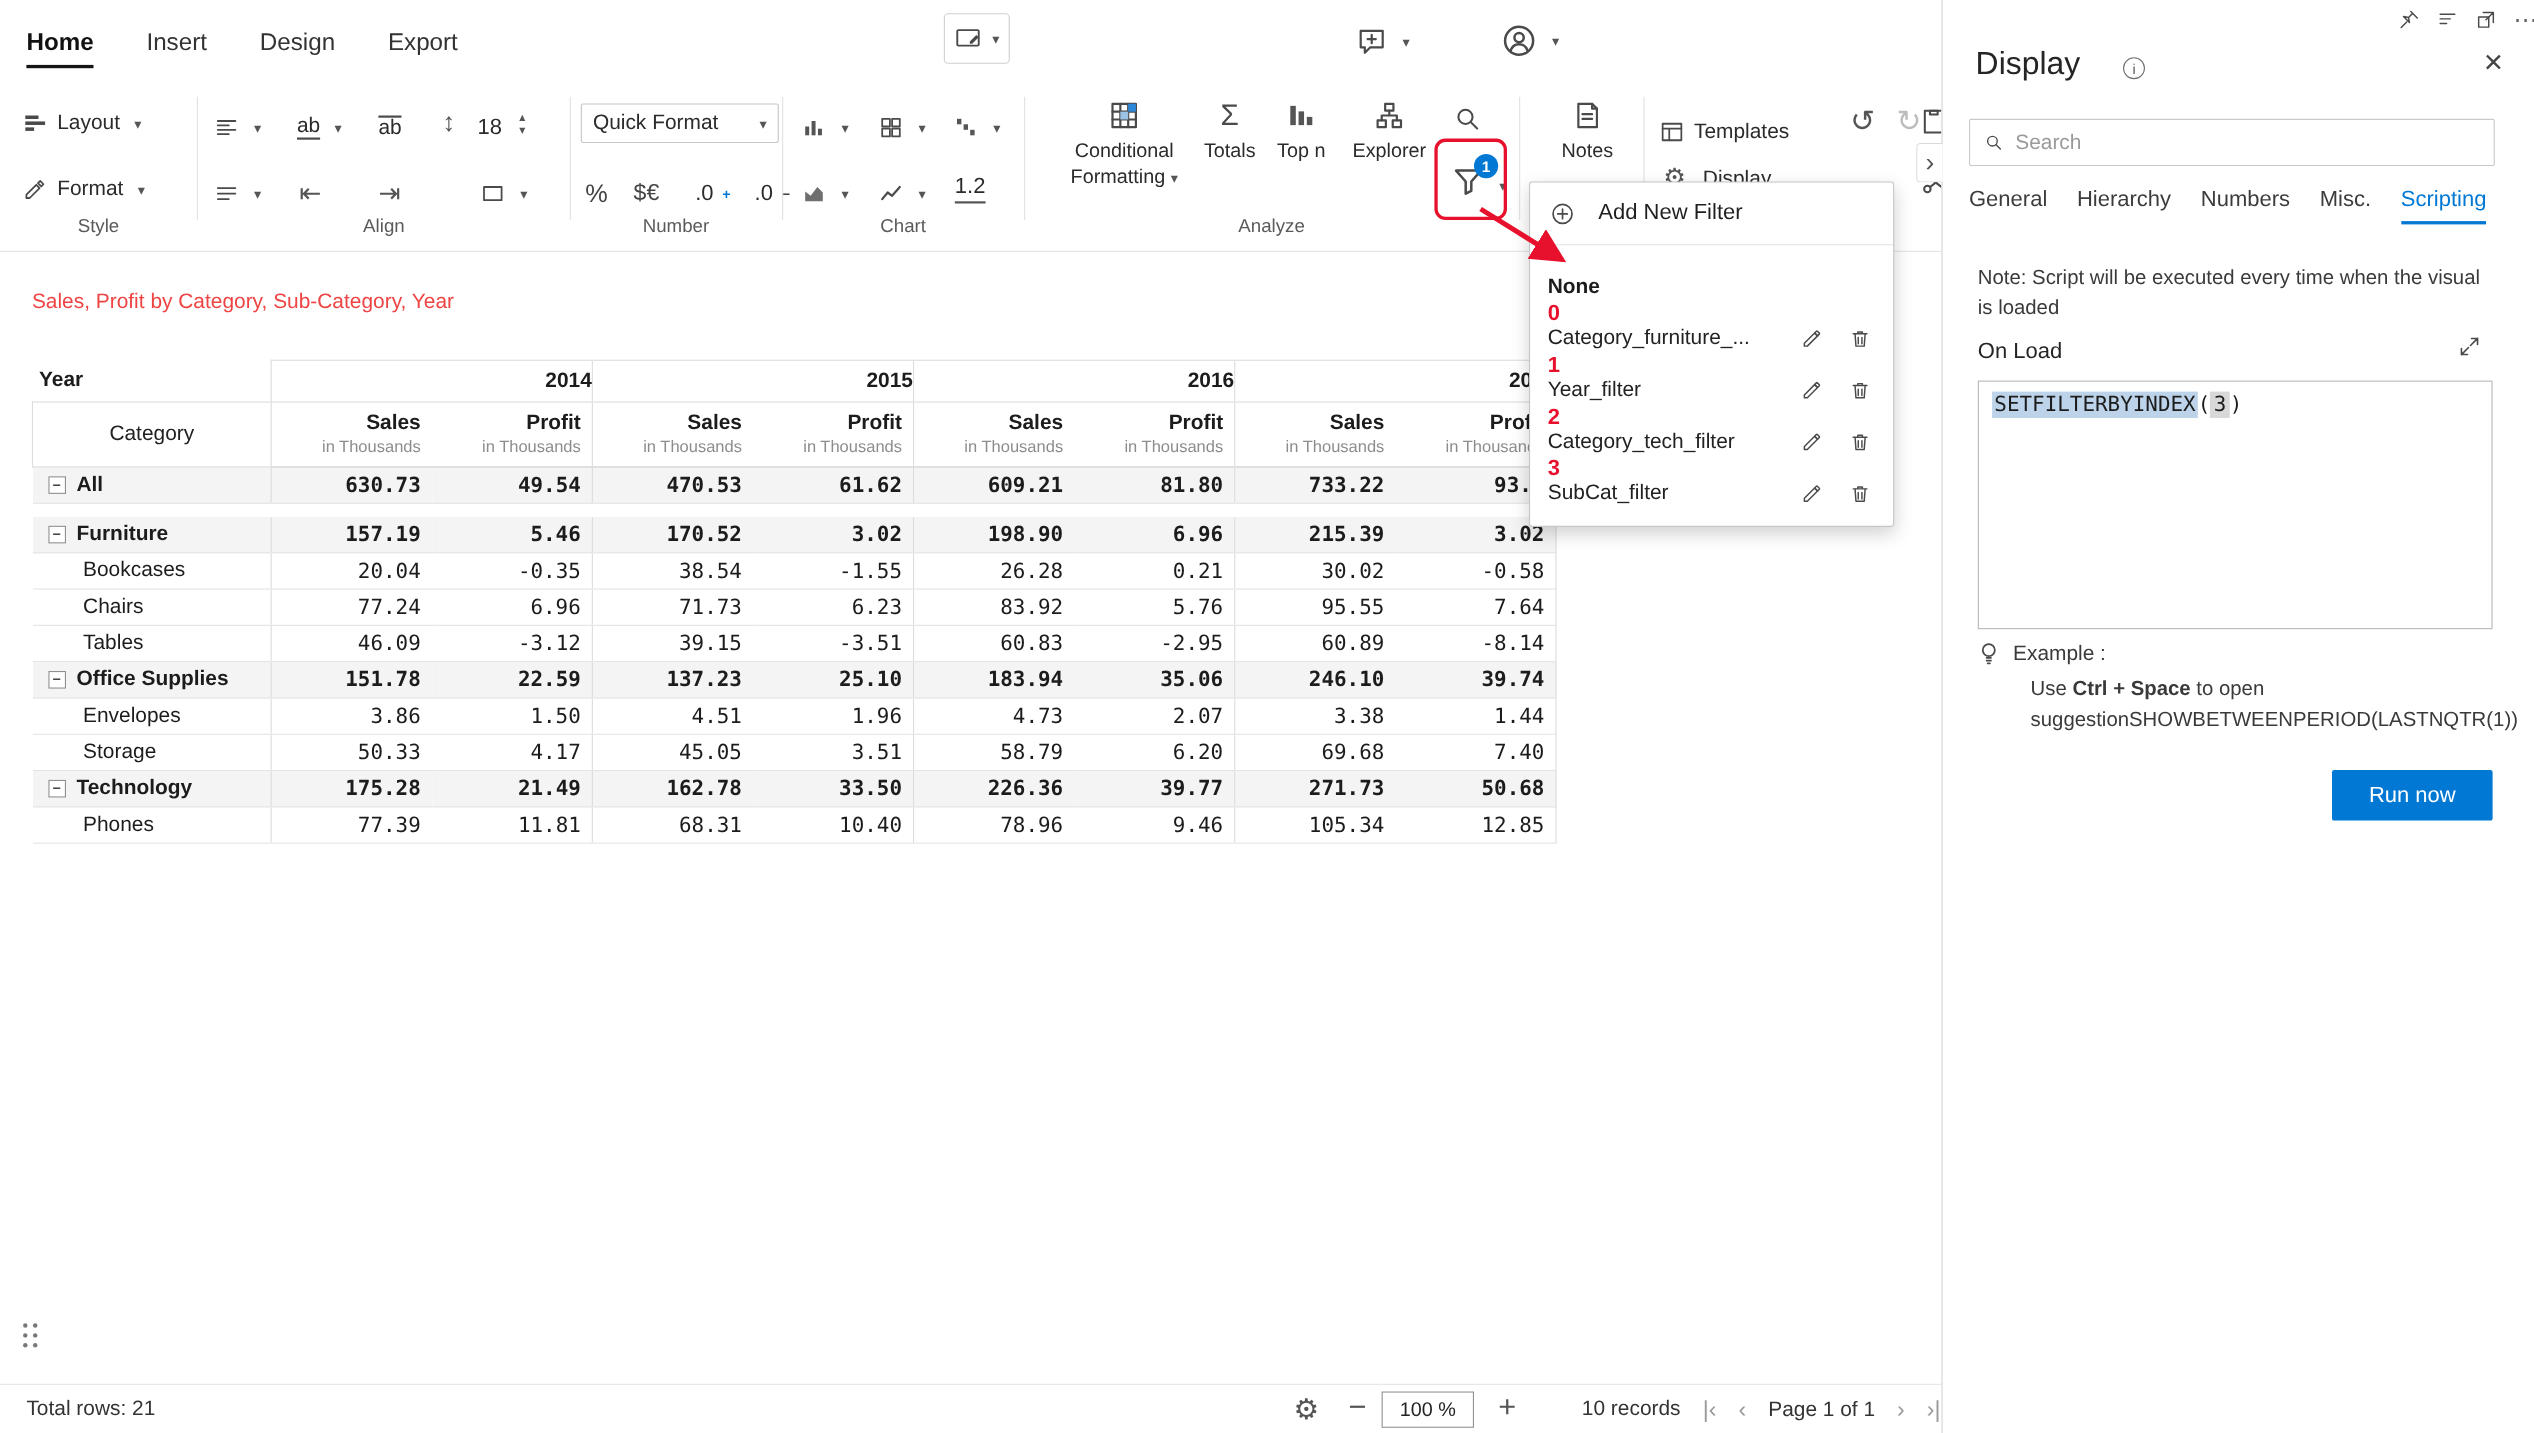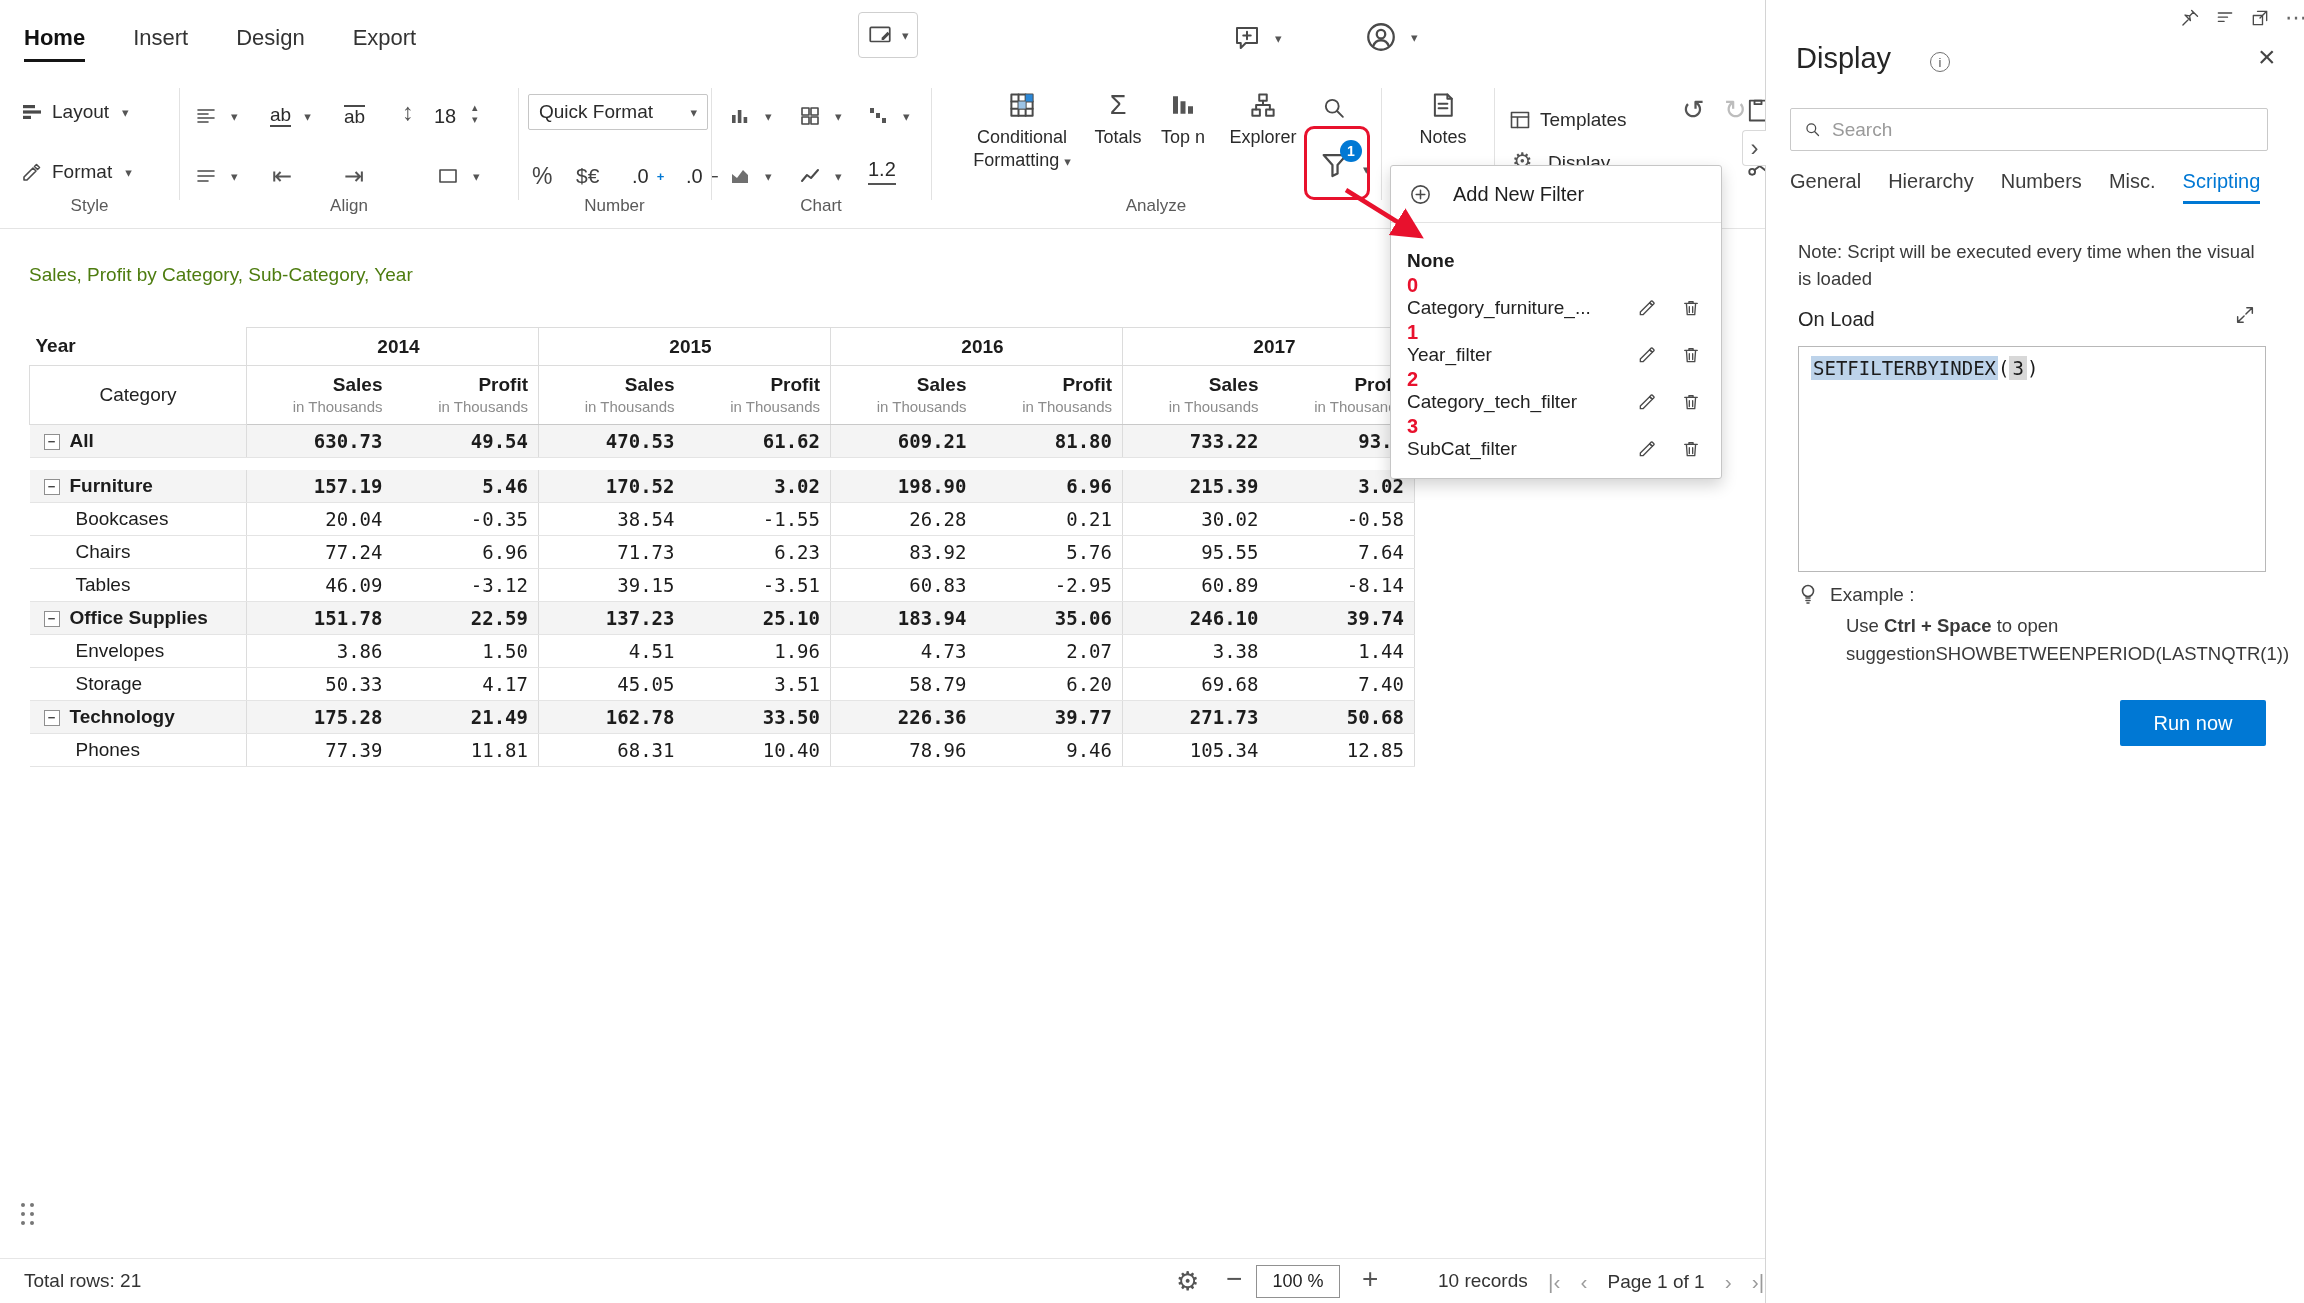--- a/index.html
+++ b/index.html
@@ -23,23 +23,23 @@
   .stepper{position:absolute;display:flex;flex-direction:column;gap:2px;font-size:11px;color:#555;line-height:10px}
   .qf{position:absolute;display:flex;align-items:center;justify-content:space-between;border:1px solid #c6c6c6;border-radius:2px;font-size:19px;color:#2b2b2b;padding:0 10px}
   .supicon{font-size:20px;color:#2b2b2b;font-family:"Liberation Sans",sans-serif}
   .supicon sup{font-size:13px;font-weight:bold}
   .badge{position:absolute;width:22px;height:22px;border-radius:50%;background:var(--accent);color:#fff;font-size:14px;font-weight:bold;display:flex;align-items:center;justify-content:center;z-index:5}
   .decor{color:#555}
   
   #red-rect{position:absolute;left:1304px;top:126px;width:66px;height:74px;border:3px solid var(--annot);border-radius:10px;z-index:70}
   #red-arrow{position:absolute;left:1338px;top:184px;z-index:70}
   
-  #report-title{position:absolute;left:29px;top:264px;font-size:19px;color:#4d7c0f}
+  #report-title{position:absolute;left:29px;top:264px;font-size:19px;color:#ef4444}
   #report-table{position:absolute;left:29px;top:327px;border-collapse:collapse;table-layout:fixed;font-size:19px;color:#1c1c1c}
-  #report-table .th-year{height:38px;text-align:center;padding-left:12px;border-top:1px solid #dcdcdc;border-bottom:1px solid #dcdcdc;font-weight:bold}
+  #report-table .th-year{height:38px;text-align:right;padding-left:12px;border-top:1px solid #dcdcdc;border-bottom:1px solid #dcdcdc;font-weight:bold}
   #report-table .th-ylabel{text-align:left;padding-left:6px;font-weight:bold}
   #report-table .th-cat{border:1px solid #dcdcdc;font-weight:normal;text-align:center;color:#222}
   #report-table .th-meas{height:59px;text-align:right;padding:4px 10px 6px 0;border-bottom:1px solid #c9c9c9;vertical-align:middle;font-weight:normal}
   .mname{font-size:19px;font-weight:bold}
   .munit{font-size:15px;color:#8c8c8c;margin-top:2px}
   #report-table .bl{border-left:1px solid #dcdcdc}
   #report-table tr:not(.spacer) > *:last-child{border-right:1px solid #dcdcdc}
   #report-table td.num{font-family:"DejaVu Sans Mono",monospace;text-align:right;padding-right:10px;height:33px;border-bottom:1px solid #e4e4e4}
   #report-table td.rl{padding-left:14px;border-bottom:1px solid #e4e4e4;height:33px}
   #report-table td.rl.leaf{padding-left:46px}

